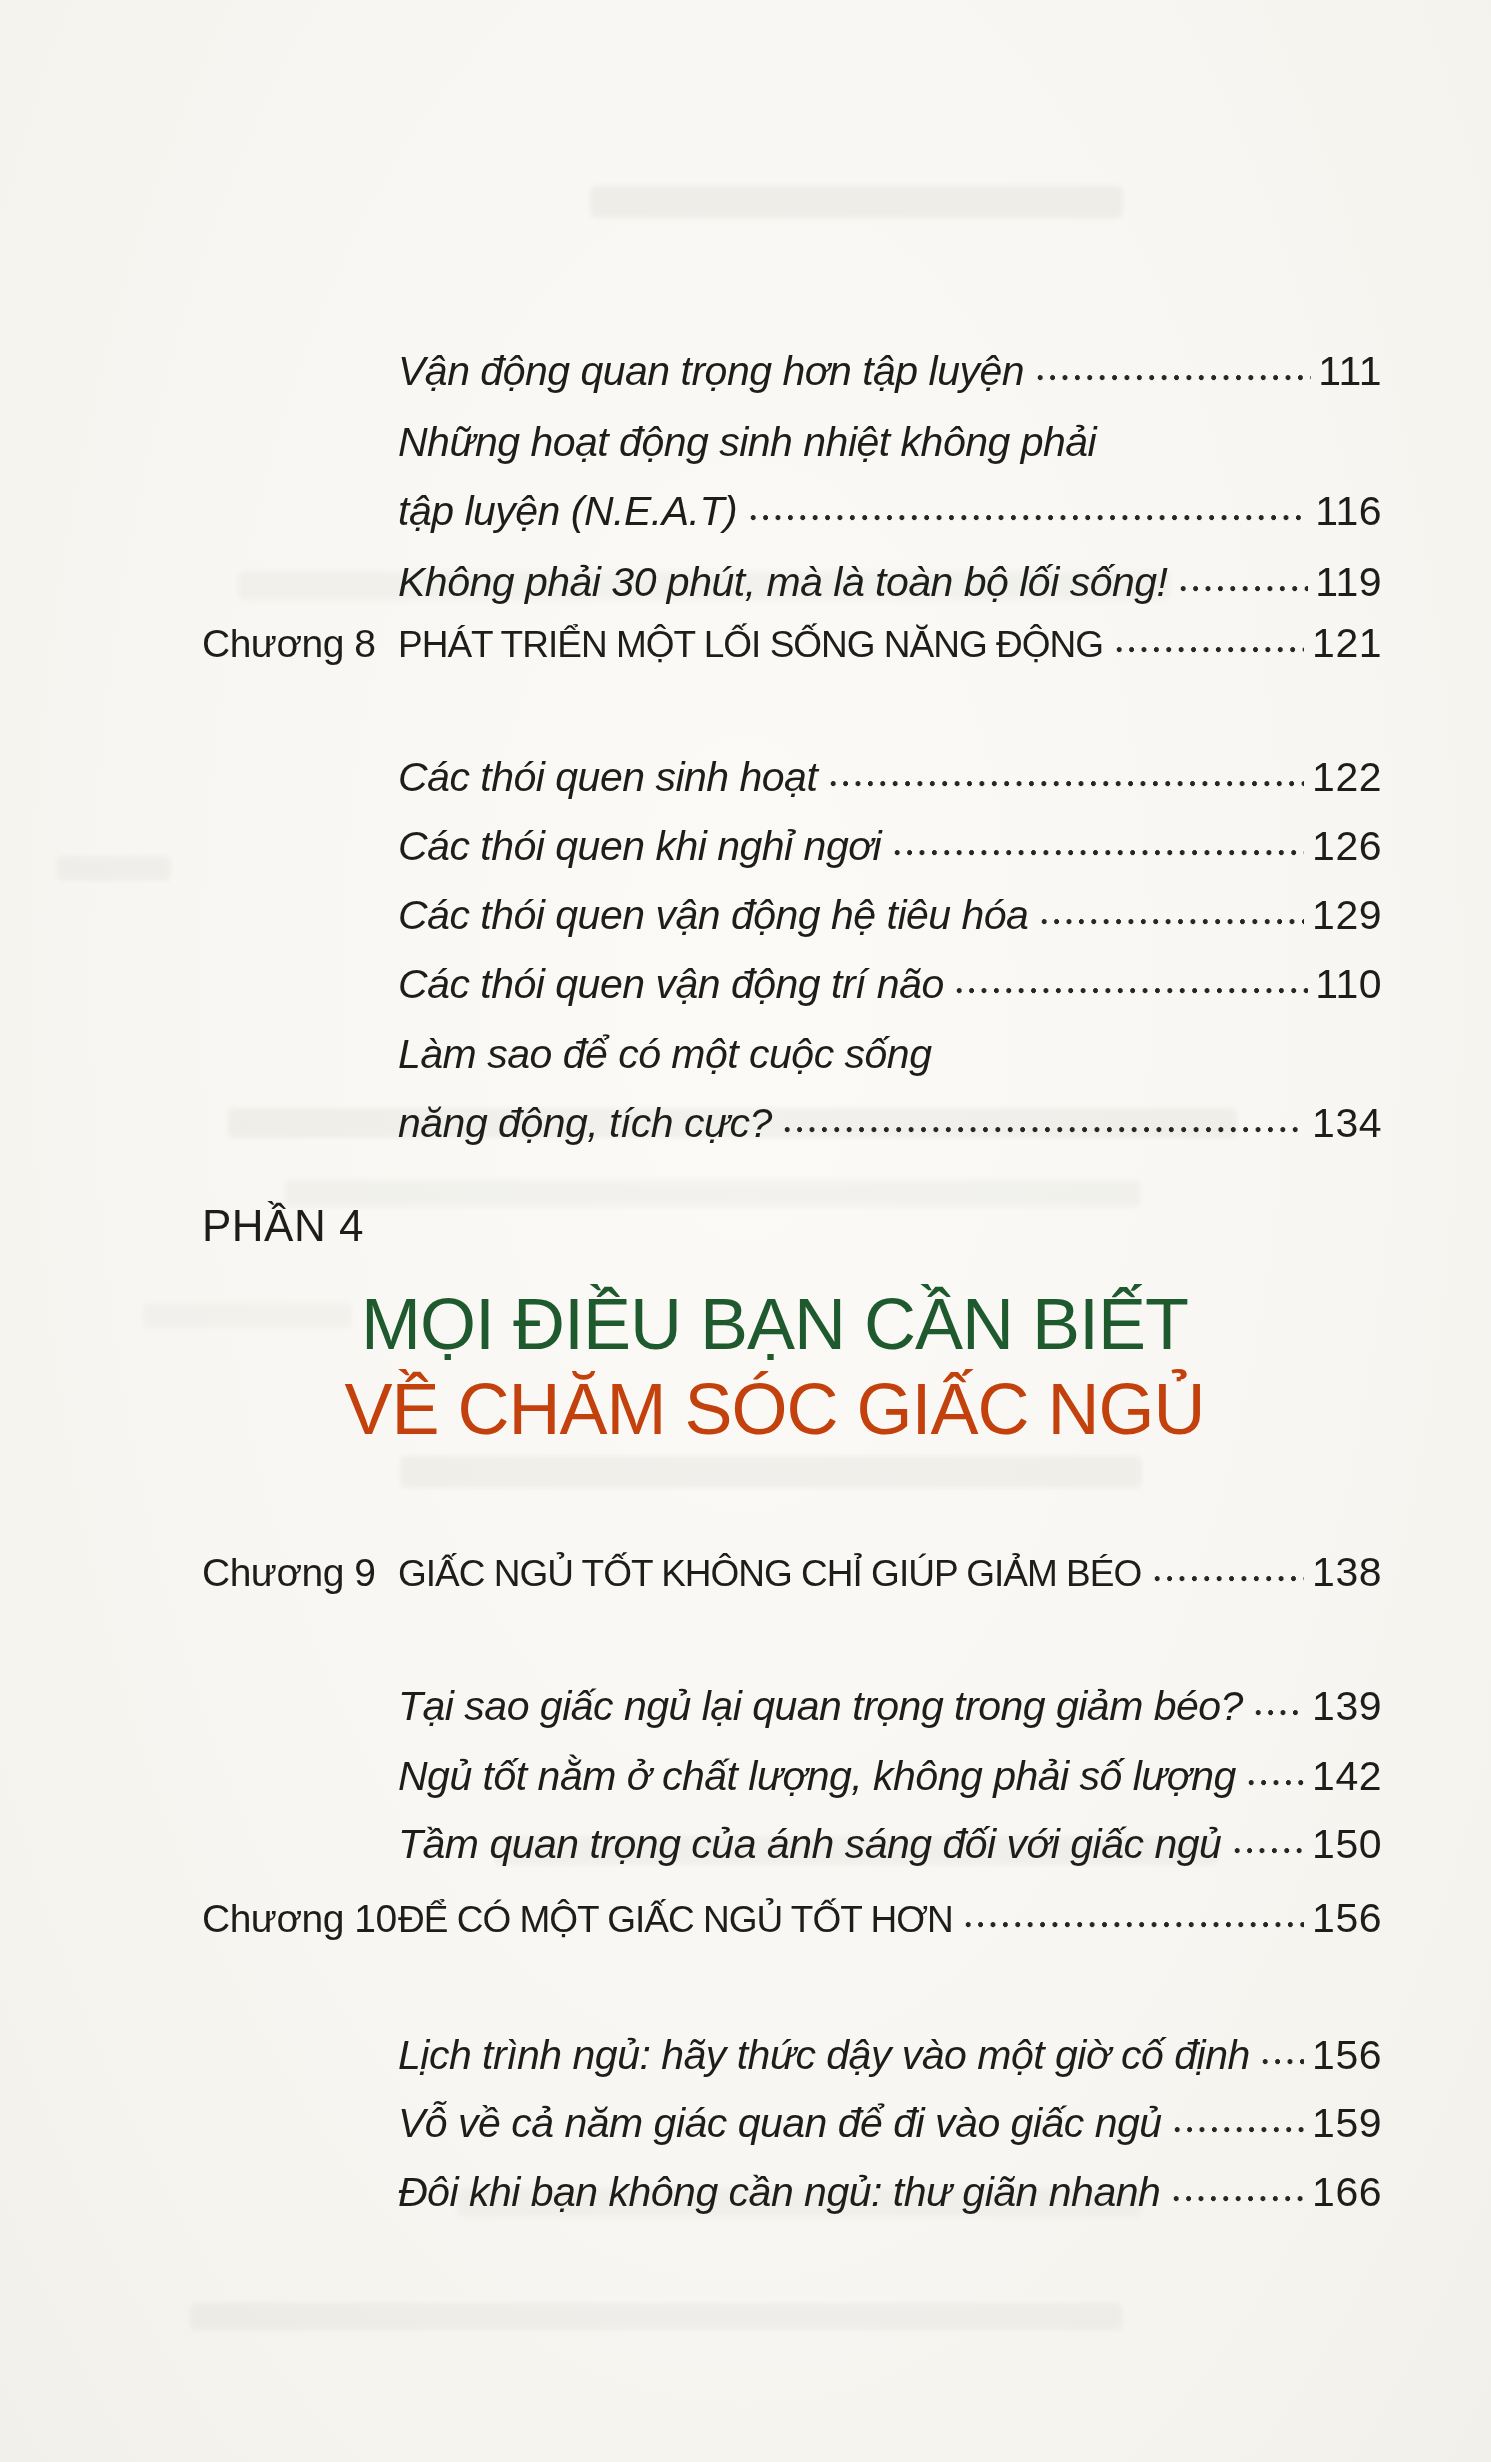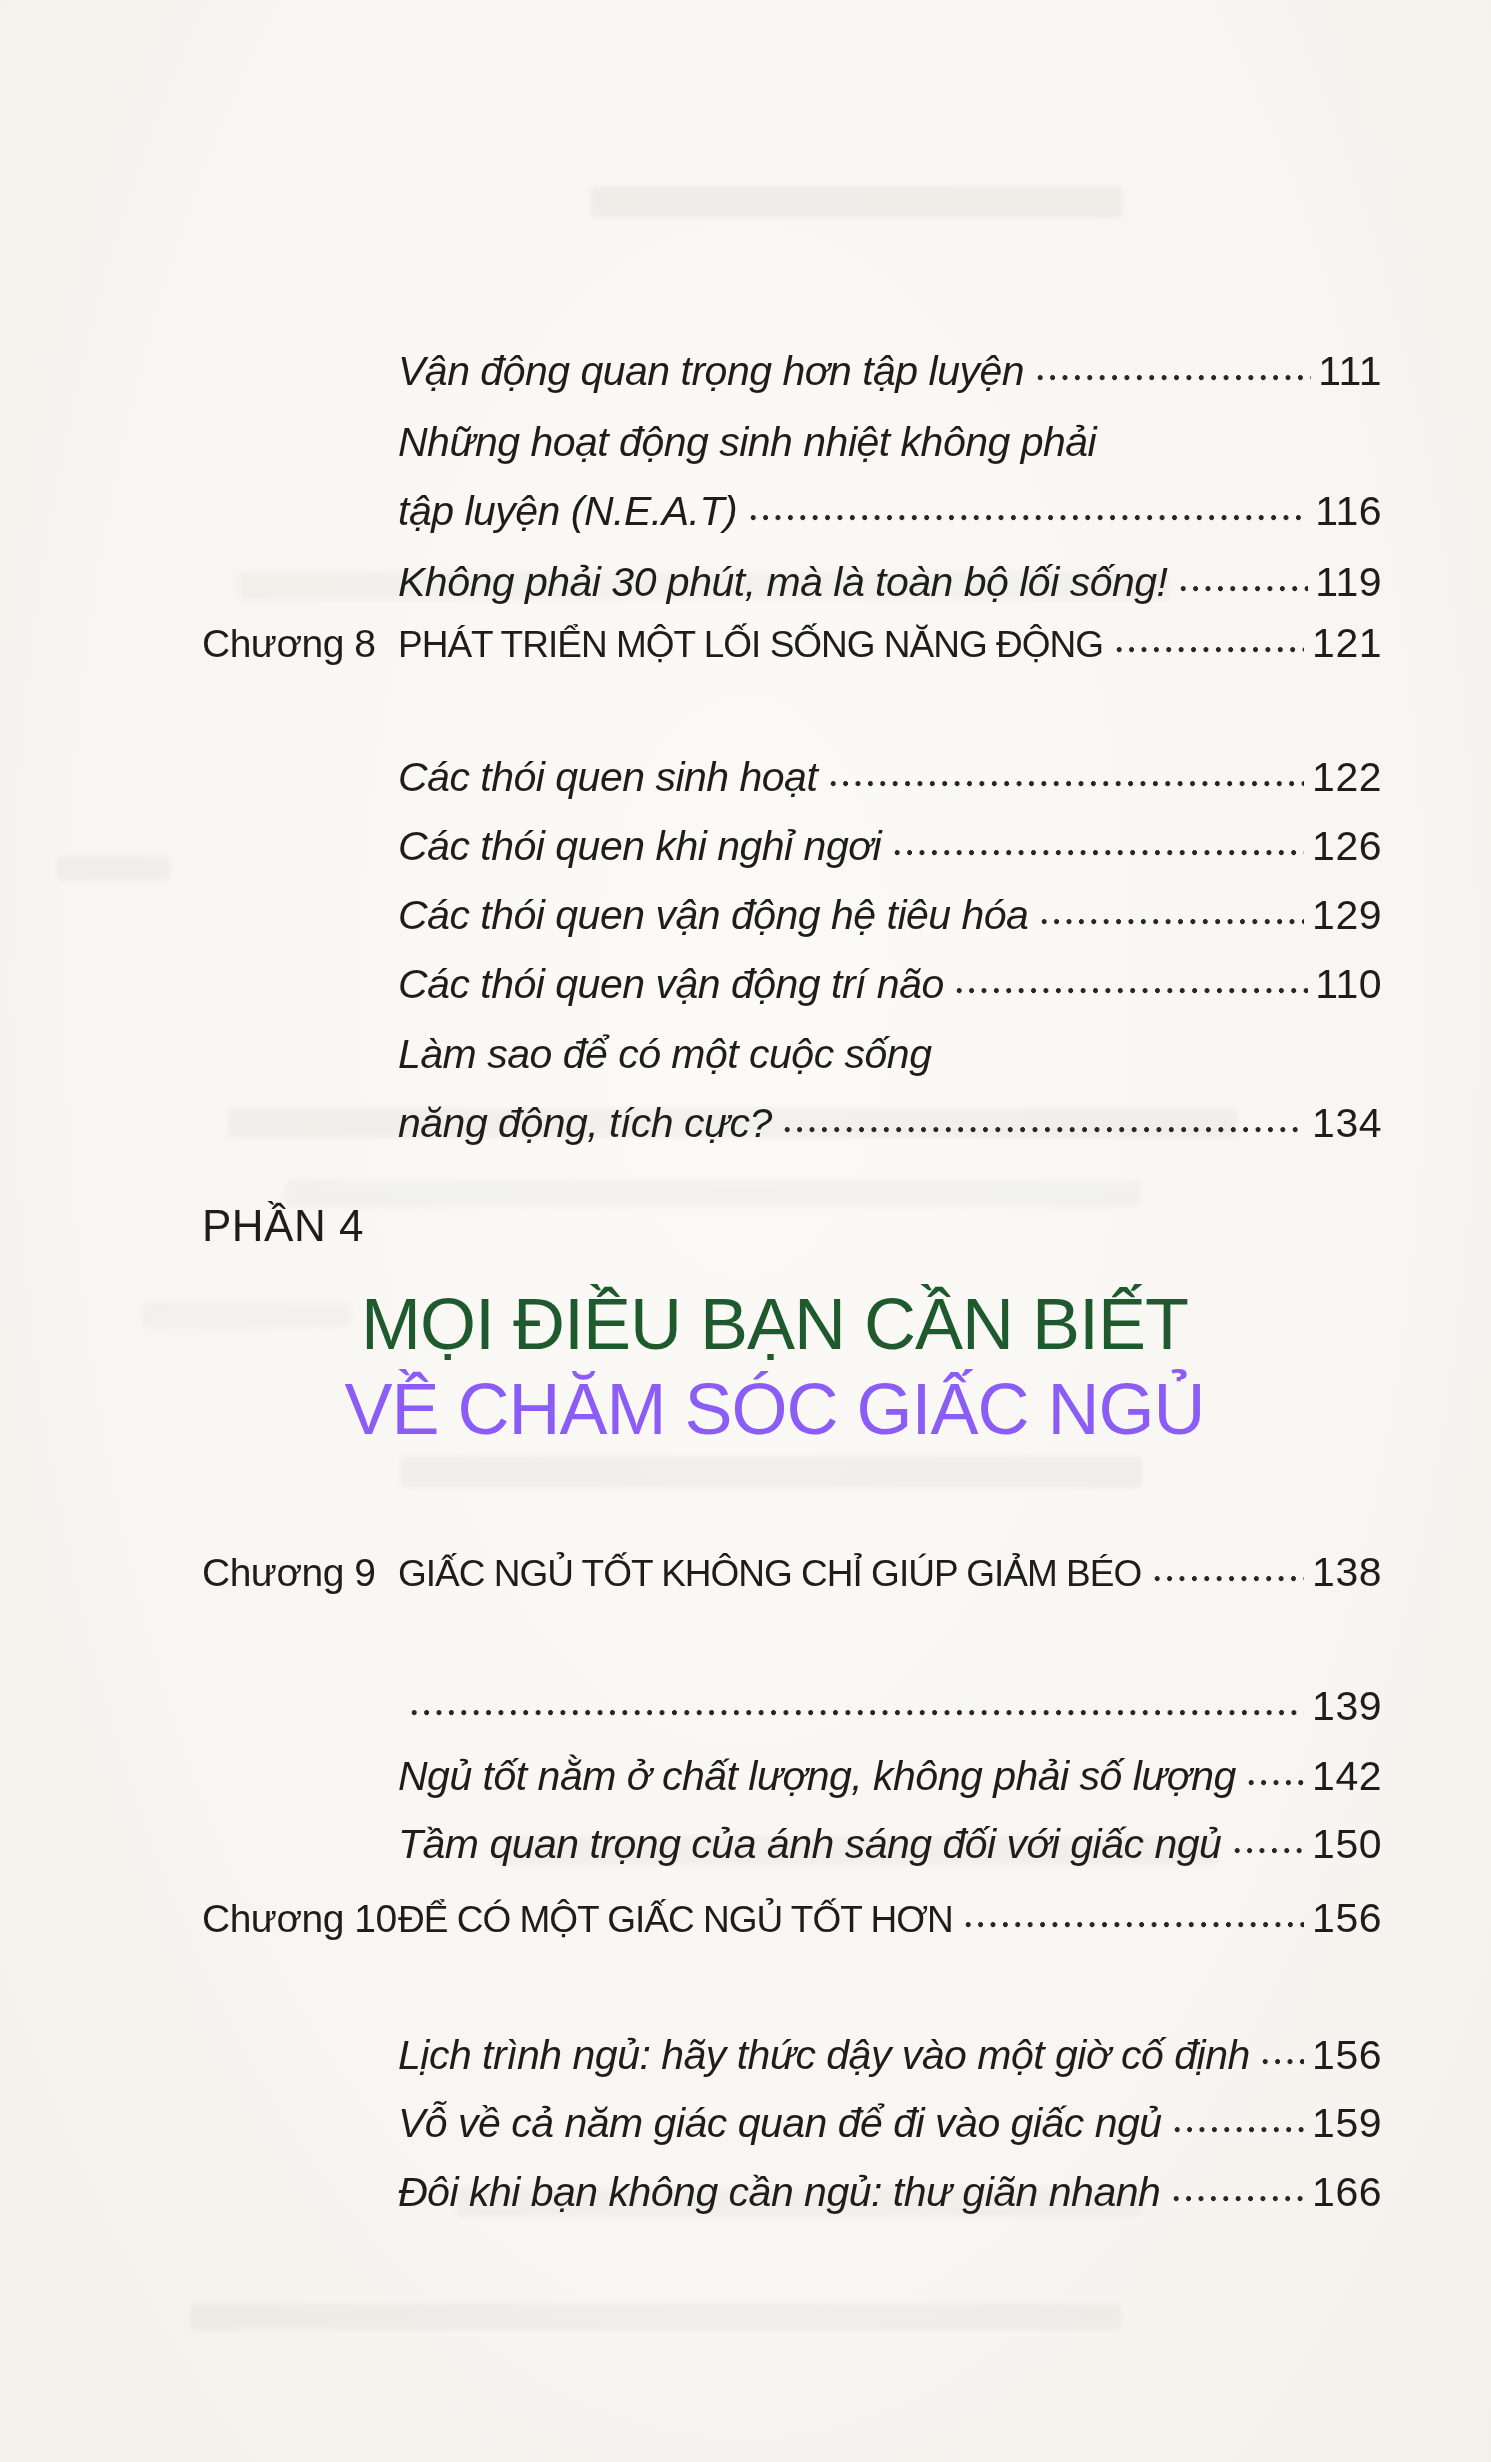--- a/index.html
+++ b/index.html
@@ -153,29 +153,30 @@
   <span class="entry-title">Làm sao để có một cuộc sống</span>
 </div>
 <div class="toc-row indent" style="top:1055px">
   <span class="entry-title">năng động, tích cực?</span>
   <span class="leader"></span>
   <span class="page-num">134</span>
 </div>
 
 <div class="part-kicker" style="top:1201px">PHẦN 4</div>
 <div class="part-title" style="top:1283px; color:#1e5a2e;">MỌI ĐIỀU BẠN CẦN BIẾT</div>
-<div class="part-title" style="top:1368px; color:#8b5cf6;">VỀ CHĂM SÓC GIẤC NGỦ</div>
+<div class="part-title" style="top:1368px; color:#c2410c;">VỀ CHĂM SÓC GIẤC NGỦ</div>
 
 <div class="toc-row" style="top:1549px">
   <span class="label-col">Chương 9</span>
   <span class="chapter-title">GIẤC NGỦ TỐT KHÔNG CHỈ GIÚP GIẢM BÉO</span>
   <span class="leader"></span>
   <span class="page-num">138</span>
 </div>
 <div class="toc-row indent" style="top:1638px">
+  <span class="entry-title">Tại sao giấc ngủ lại quan trọng trong giảm béo?</span>
   <span class="leader"></span>
   <span class="page-num">139</span>
 </div>
 <div class="toc-row indent" style="top:1708px">
   <span class="entry-title">Ngủ tốt nằm ở chất lượng, không phải số lượng</span>
   <span class="leader"></span>
   <span class="page-num">142</span>
 </div>
 <div class="toc-row indent" style="top:1776px">
   <span class="entry-title">Tầm quan trọng của ánh sáng đối với giấc ngủ</span>

